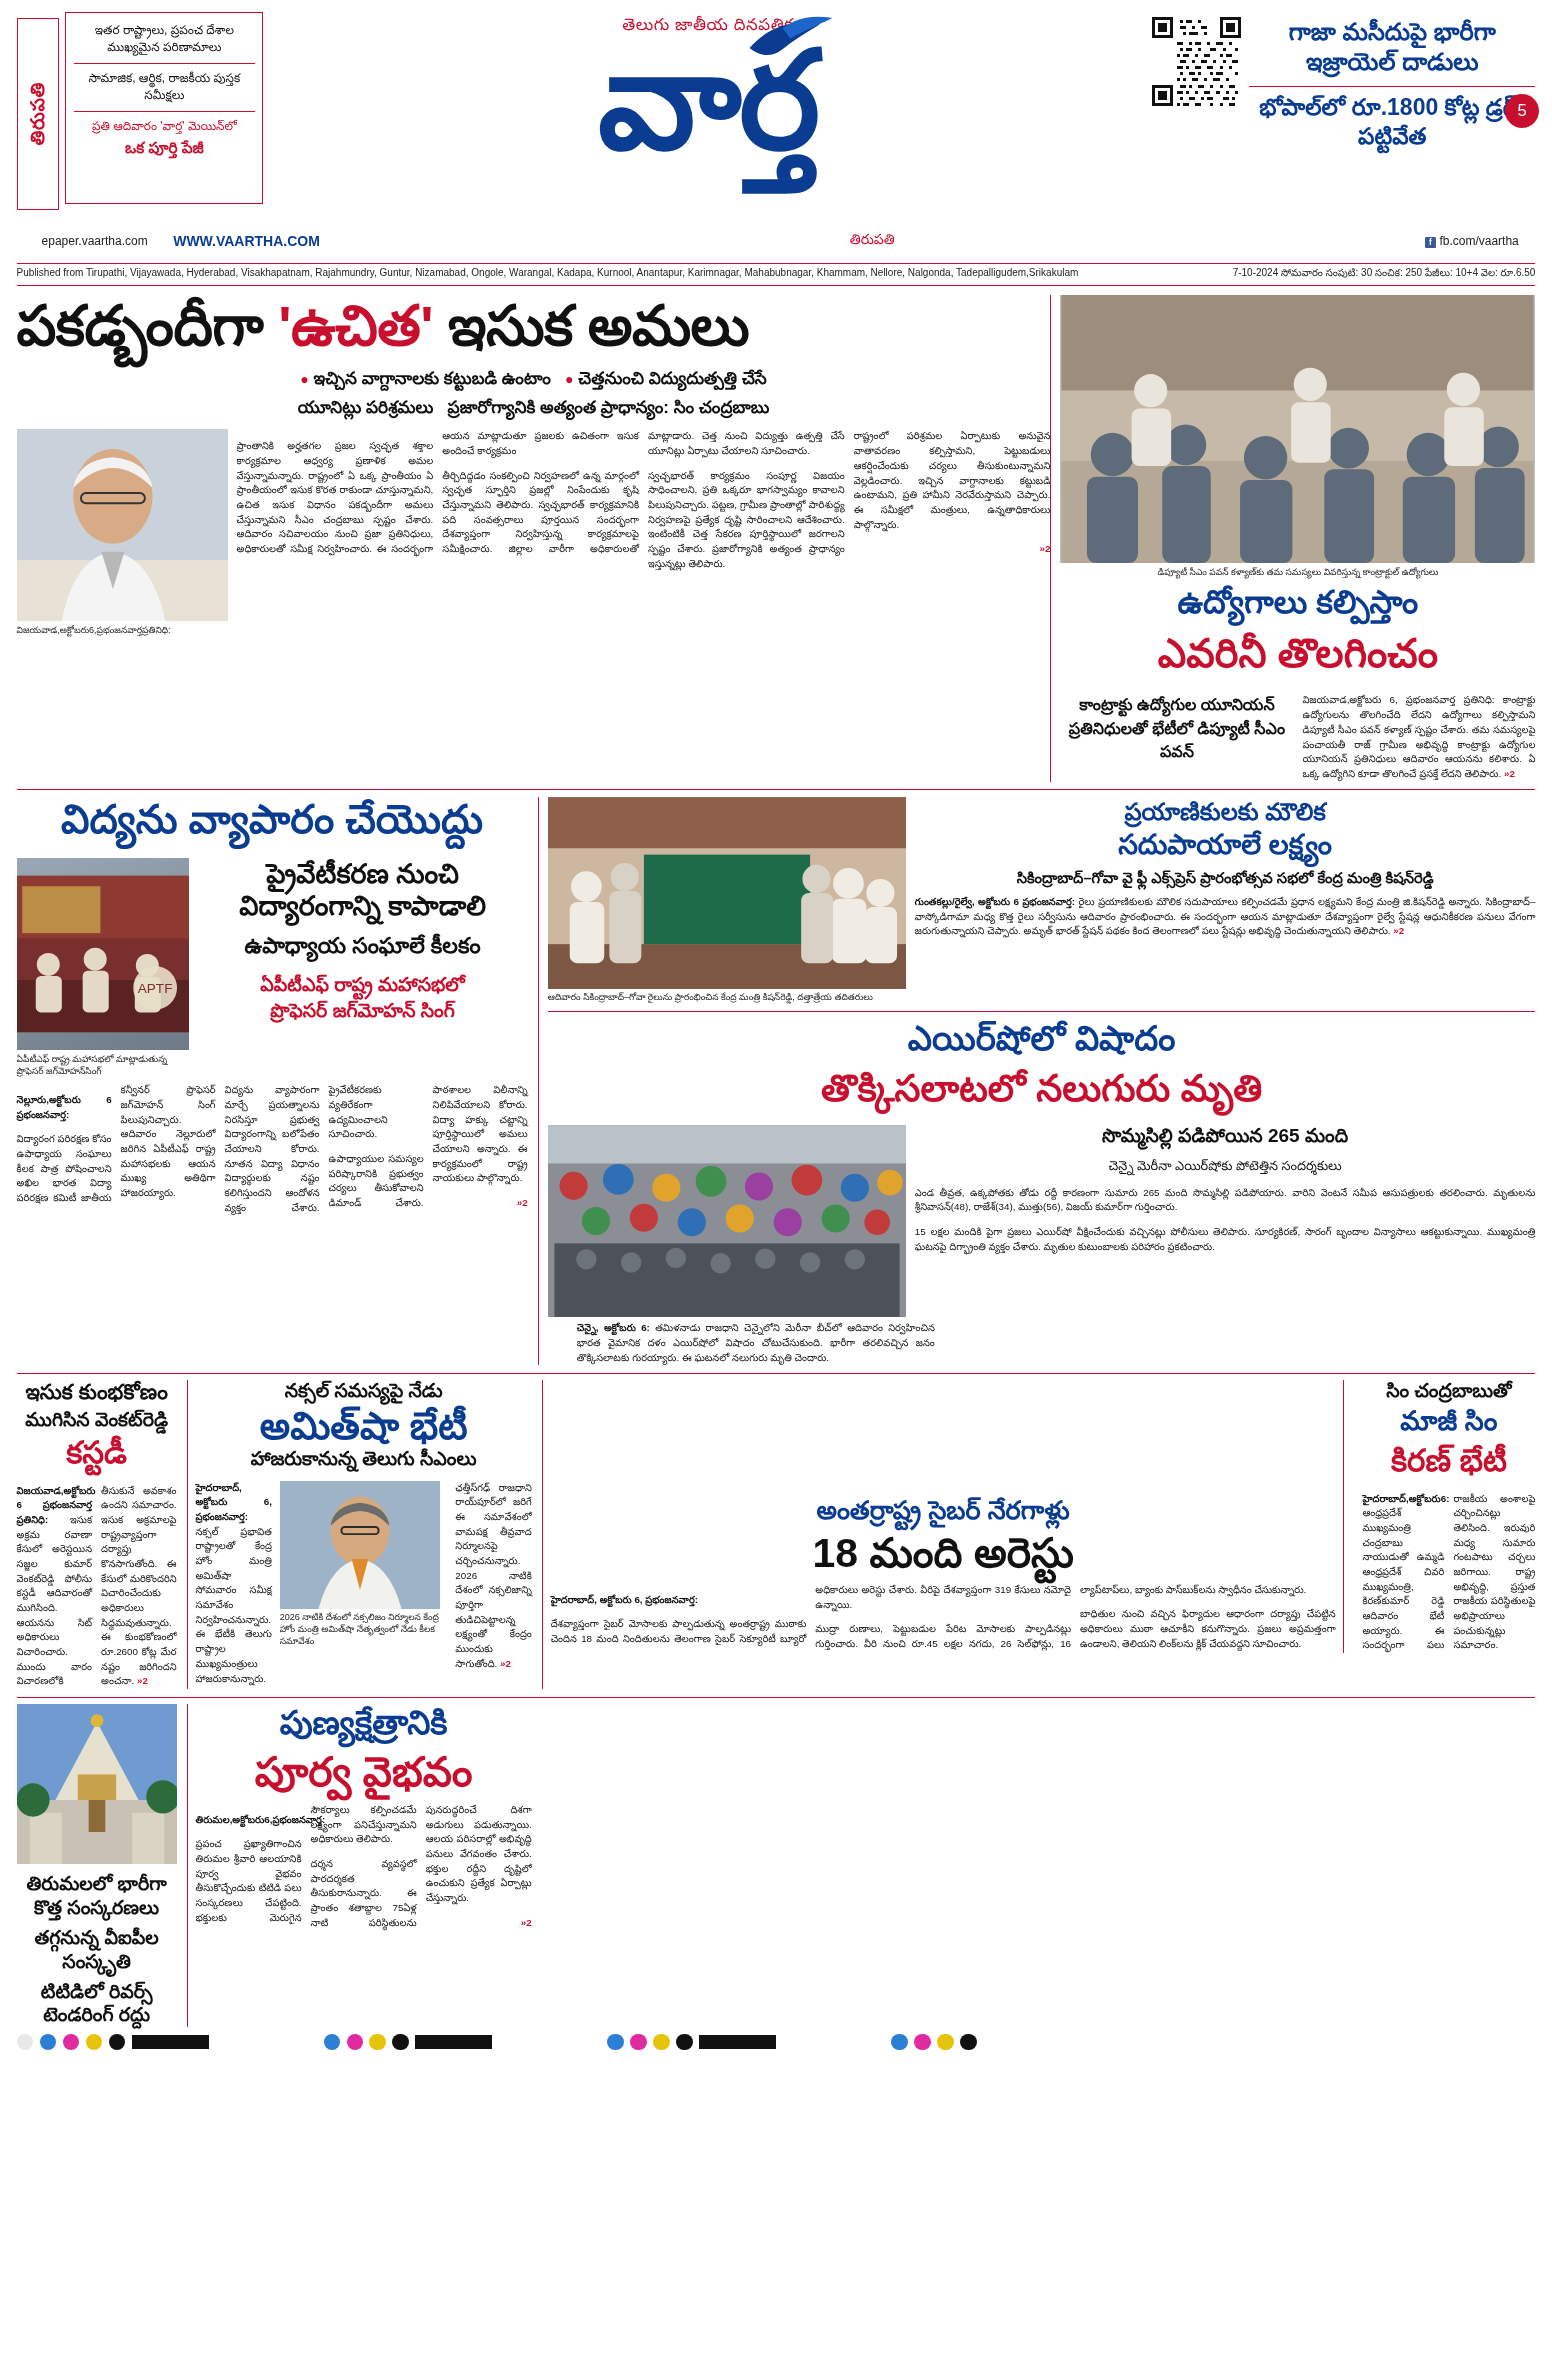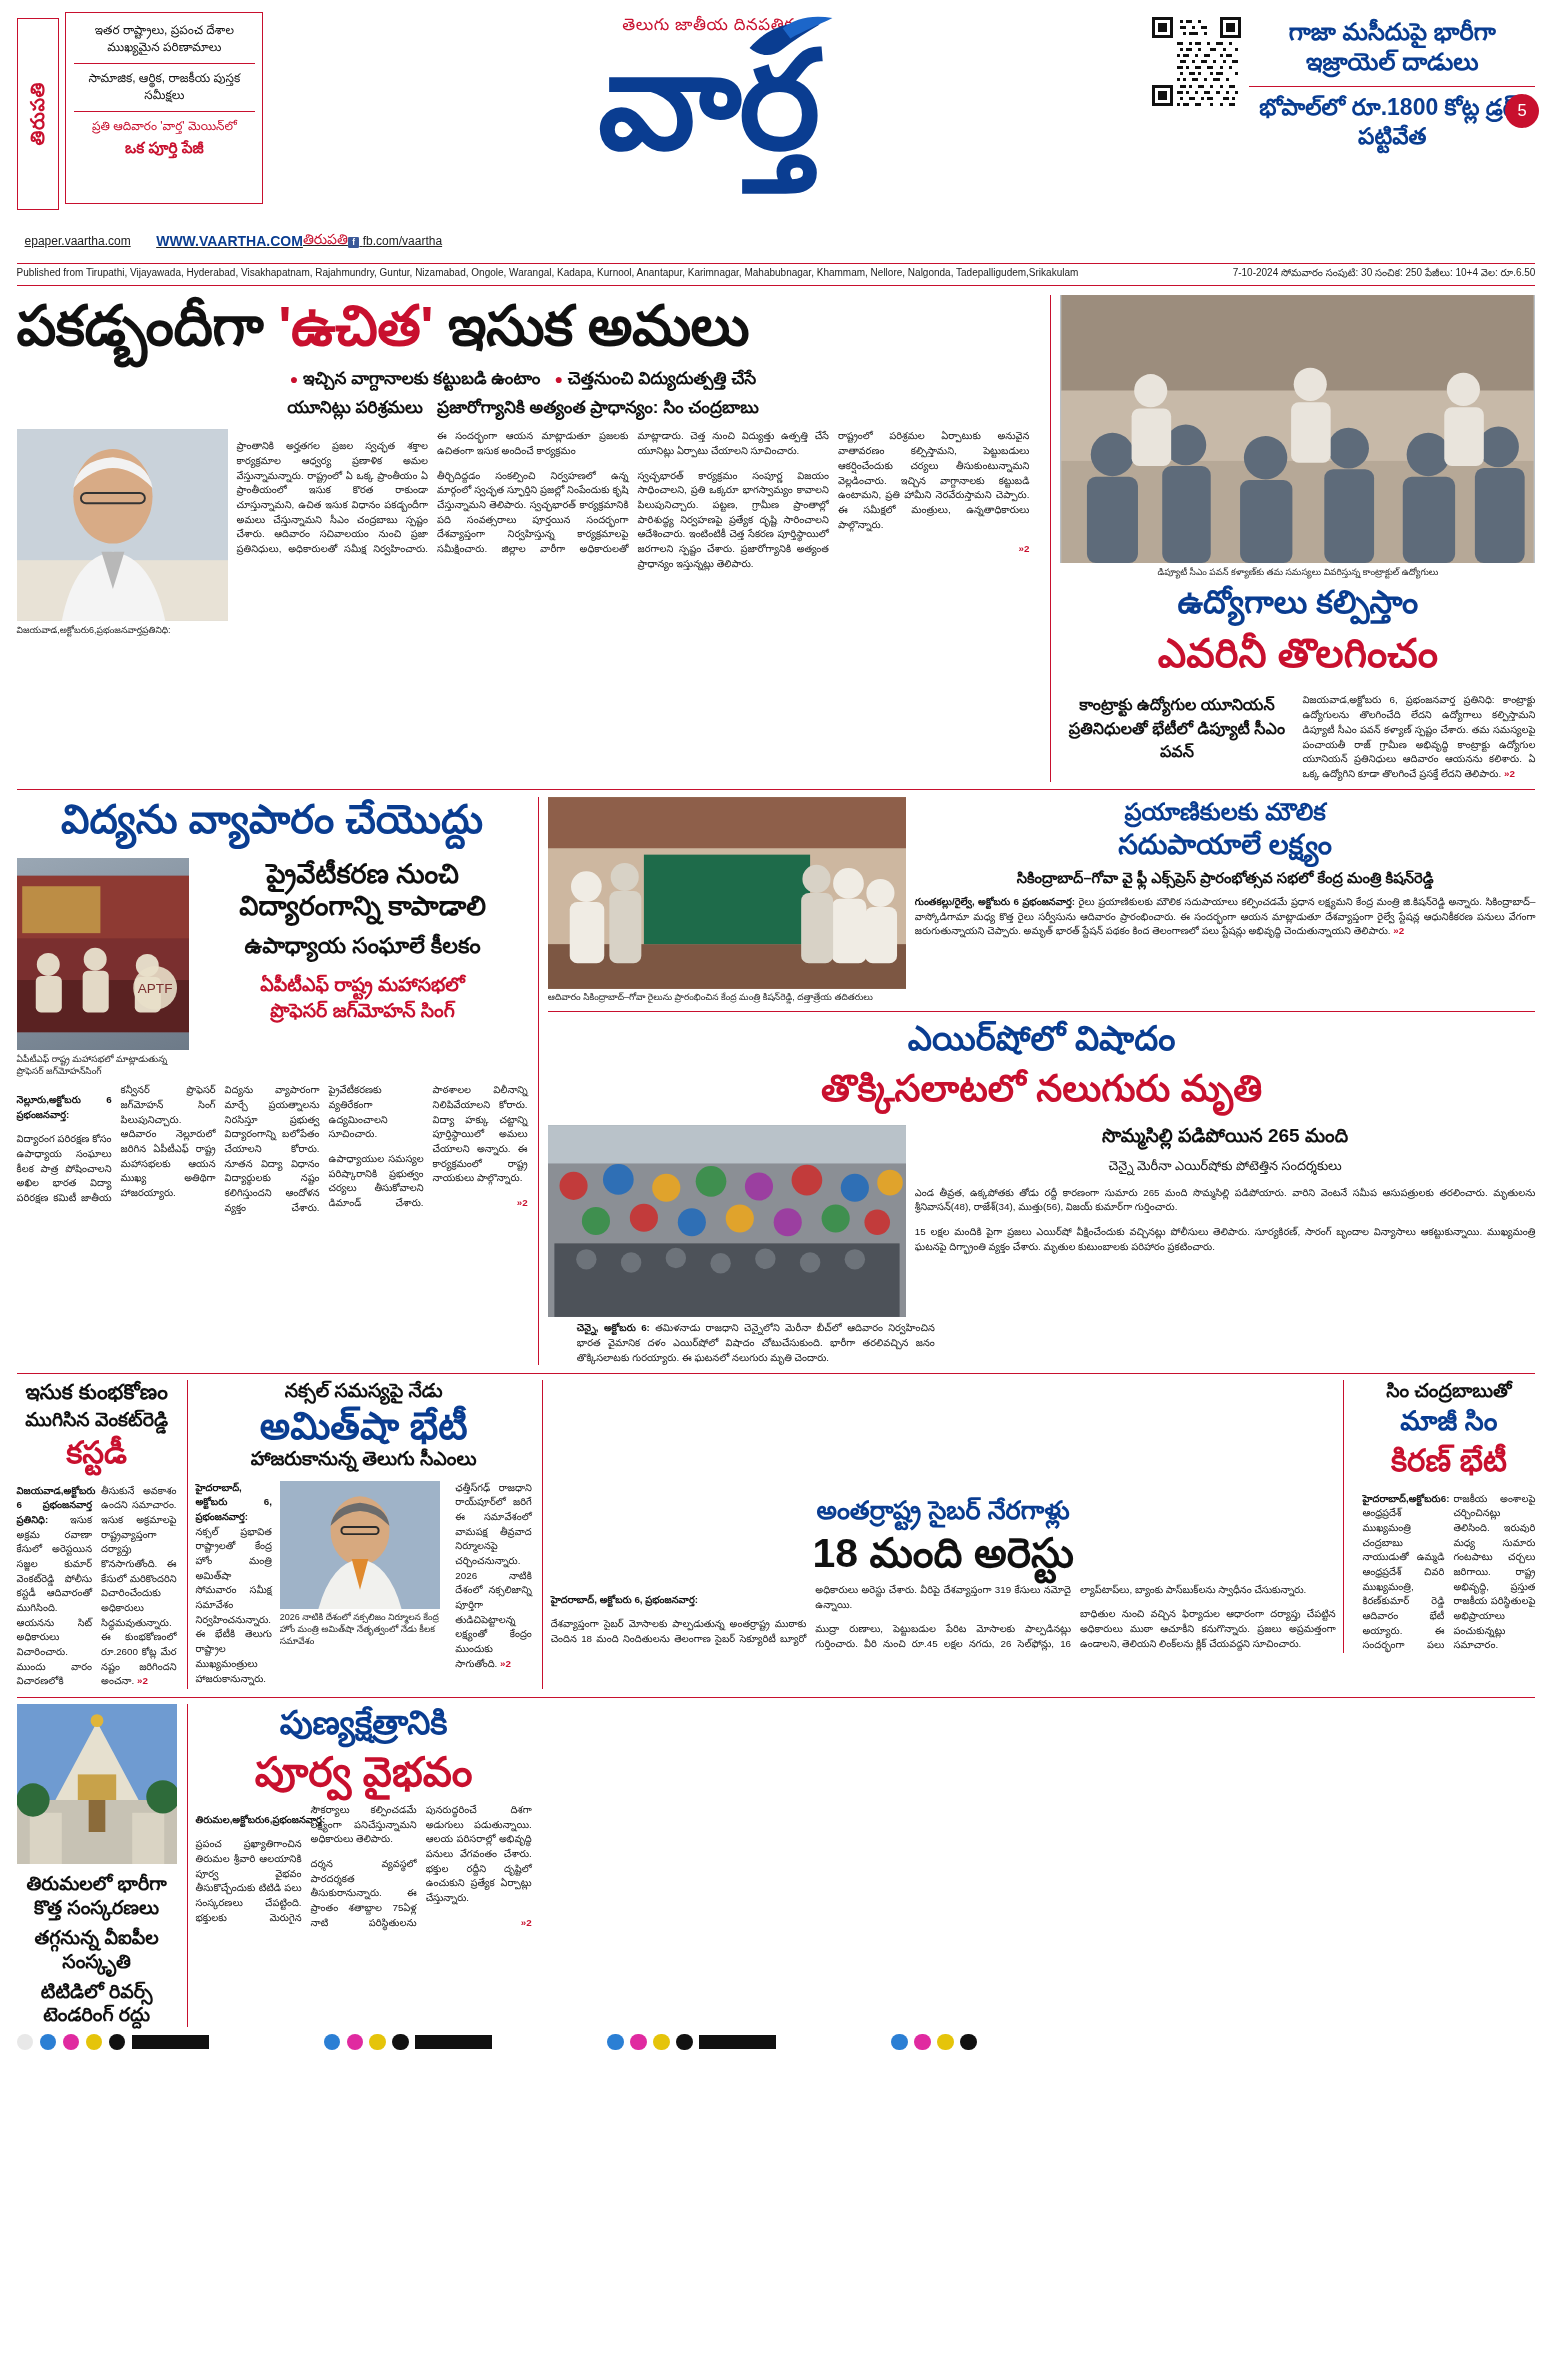--- a/index.html
+++ b/index.html
@@ -43,36 +43,36 @@
   .qr { width:89px; height:89px; flex:none; margin-right:7.7px; }
   .mh-heads { flex:1; text-align:center; position:relative;}
   .mh-heads .h1 { color:#0a3d91; font-size:24px; font-weight:bold; line-height:1.25; }
   .mh-heads .rule { height:1.3px; background:#c8102e; margin:9px 0 6.4px; }
   .mh-heads .h2 { color:#0a3d91; font-size:23px; font-weight:bold; line-height:1.25; }
   .pagebadge {
     position:absolute; right:-3.8px; top:77px; width:34px; height:34px; border-radius:50%;
     background:#c8102e; color:#fff; font-size:16.6px; display:flex; align-items:center; justify-content:center;
   }
   .mh-bottom {
-    position:absolute; left:8px; right:16.6px; top:211px; height:37px;
-    display:flex; align-items:center; justify-content:flex-start;
-    font-size:12.8px; color:#222;text-decoration:underline;
+    position:absolute; left:25px; right:16.6px; top:211px; height:37px;
+    display:flex; align-items:center; justify-content:space-between;
+    font-size:12.8px; color:#222;
   }
   .mh-bottom .left { display:flex; gap:25.5px; align-items:center;}
   .mh-bottom .epaper { font-size:12px; }
   .mh-bottom .site { font-weight:bold; font-size:14px; color:#0a3d91;}
   .mh-bottom .city { font-size:14px; color:#c8102e; }
   .mh-bottom .fb { font-size:12px; }
   .topline { border-top:1.9px solid #c8102e; margin-top:2.6px; }
   .pubrow {
     display:flex; justify-content:space-between; font-size:10px; color:#222;
     padding:3.2px 0 3.8px; border-bottom:1.9px solid #c8102e;
   }
   
-  .lead-wrap { display:flex; gap:21px; margin-top:9px; }
+  .lead-wrap { display:flex; gap:0; margin-top:9px; }
   .lead-left { flex:1; }
   .lead-head {
     font-size:56px; font-weight:bold; color:#111; line-height:1.1; letter-spacing:-0.6px;
   }
   .lead-head .red { color:#c8102e; }
   .lead-sub {
     margin-top:9px; text-align:center; font-size:17px; line-height:1.5; color:#111;
   }
   .lead-sub .bullet { color:#c8102e; font-size:14px; }
   .lead-sub .b { font-weight:bold; }

